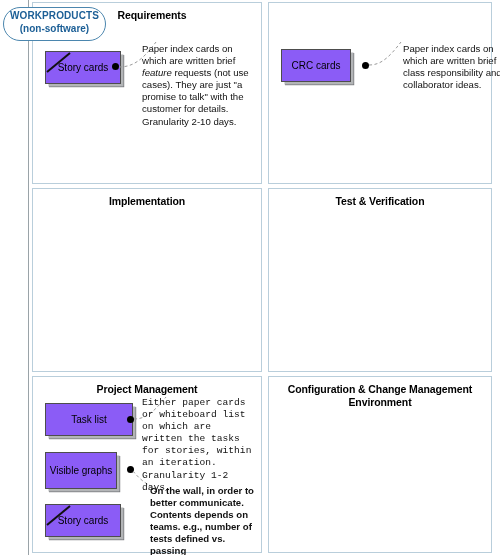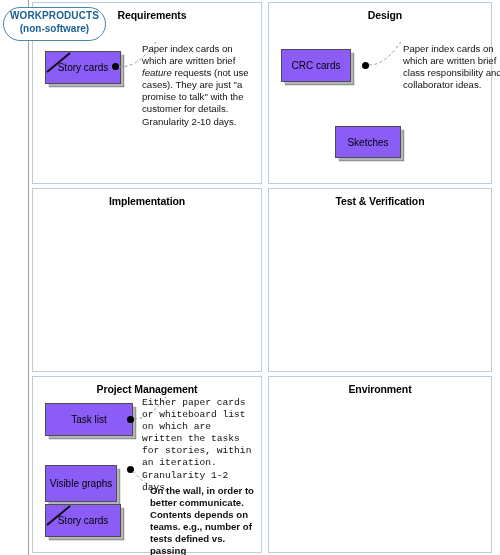--- a/index.html
+++ b/index.html
@@ -146,38 +146,34 @@
     <svg class="conn-curve" style="left:85px; top:36px; width:42px; height:32px;" viewBox="0 0 42 32">
       <path d="M1,28 C14,28 24,22 38,3" fill="none" stroke="#9b9b9b" stroke-width="1" stroke-dasharray="3,2.5"></path>
     </svg>
 
     <div class="note" style="left:109px; top:40px; width:115px;">
       <span>Paper index cards on which are written brief <em>feature</em> requests (not use cases). They are just "a promise to talk" with the customer for details. Granularity 2-10 days.</span>
     </div>
   </div>
 
   <div class="panel col-r row-1">
-    <div class="panel-title">Design</div>
 
     <div class="card stacked" style="left:12px; top:46px; width:70px; height:33px;text-align:right;">
       <span class="lbl">CRC cards</span>
     </div>
 
     <div class="conn-dot" style="left:93px; top:59px;"></div>
     <svg class="conn-curve" style="left:99px; top:36px; width:36px; height:30px;" viewBox="0 0 36 30">
       <path d="M1,26 C12,26 20,20 33,3" fill="none" stroke="#9b9b9b" stroke-width="1" stroke-dasharray="3,2.5"></path>
     </svg>
 
     <div class="note" style="left:134px; top:40px; width:100px;">
       <span>Paper index cards on which are written brief class responsibility and collaborator ideas.</span>
     </div>
 
-    <div class="card stacked" style="left:66px; top:123px; width:66px; height:32px;">
-      <span class="lbl">Sketches</span>
-    </div>
   </div>
 
   <div class="panel col-l row-2">
     <div class="panel-title">Implementation</div>
   </div>
 
   <div class="panel col-r row-2">
     <div class="panel-title">Test &amp; Verification</div>
   </div>
 
@@ -186,21 +182,21 @@
 
     <div class="card stacked" style="left:12px; top:26px; width:88px; height:33px;">
       <span class="lbl">Task list</span>
     </div>
 
     <div class="conn-dot" style="left:94px; top:39px;"></div>
     <svg class="conn-curve" style="left:100px; top:18px; width:36px; height:28px;" viewBox="0 0 36 28">
       <path d="M1,24 C12,24 20,18 33,2" fill="none" stroke="#9b9b9b" stroke-width="1" stroke-dasharray="3,2.5"></path>
     </svg>
 
-    <div class="card stacked" style="left:12px; top:88px; width:72px; height:37px;">
+    <div class="card stacked" style="left:12px; top:75px; width:72px; height:37px;">
       <span class="lbl">Visible graphs</span>
     </div>
 
     <div class="conn-dot" style="left:94px; top:89px;"></div>
     <svg class="conn-curve" style="left:98px; top:92px; width:40px; height:26px;" viewBox="0 0 40 26">
       <path d="M2,2 C10,12 20,20 38,22" fill="none" stroke="#9b9b9b" stroke-width="1" stroke-dasharray="3,2.5"></path>
     </svg>
 
     <div class="card stacked" style="left:12px; top:127px; width:76px; height:33px;">
       <svg class="corner-slash" viewBox="0 0 26 22">
@@ -213,20 +209,21 @@
       <span>Either paper cards or whiteboard list on which are written the tasks for stories, within an iteration. Granularity 1-2 days.</span>
     </div>
 
     <div class="note" style="left:117px; top:108px; width:114px;font-weight:bold;">
       <span>On the wall, in order to better communicate. Contents depends on teams. e.g., number of tests defined vs. passing</span>
     </div>
   </div>
 
   <div class="panel col-r row-3">
     <div class="panel-title">
+      <div>Configuration &amp; Change Management</div>
       <div>Environment</div>
     </div>
   </div>
 
 </div>
 
 <div id="workproducts-badge">
   <div class="l1">WORKPRODUCTS</div>
   <div class="l2">(non-software)</div>
 </div>

